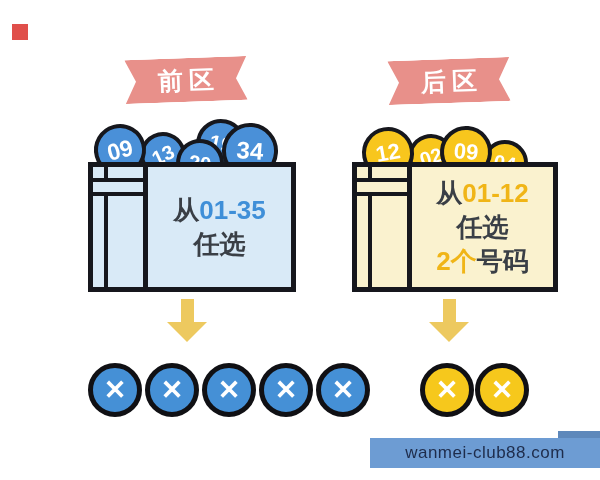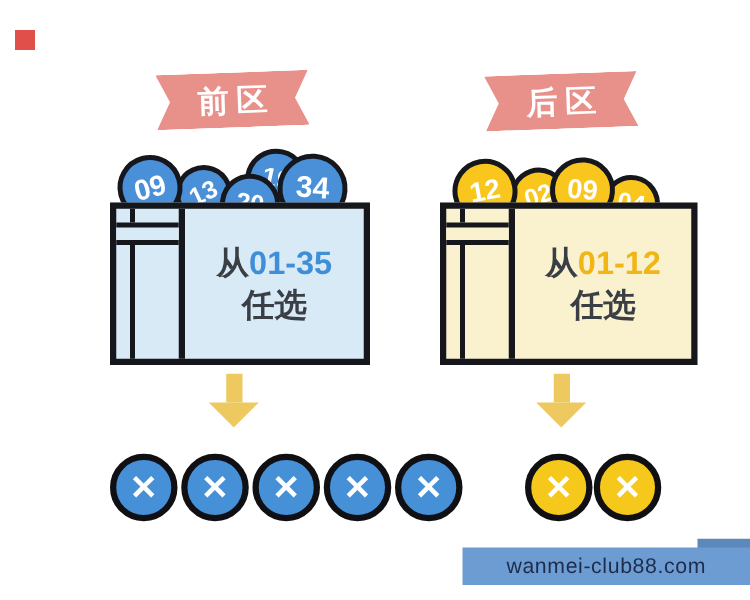--- a/index.html
+++ b/index.html
@@ -160,20 +160,23 @@
       <div class="vline"></div>
       <div class="band"></div>
     </div>
     <div class="content">
       <div>
         <span>从</span><span class="acc-yellow">01-12</span>
       </div>
       <div>
         <span>任选</span>
       </div>
+      <div>
+        <span class="acc-yellow">2个</span><span>号码</span>
+      </div>
     </div>
   </div>
 
   <div class="arrow right">
     <div class="stem"></div>
     <div class="head"></div>
   </div>
 
   <div class="result-ball yellow" style="left:420px;">
       <span>✕</span>

